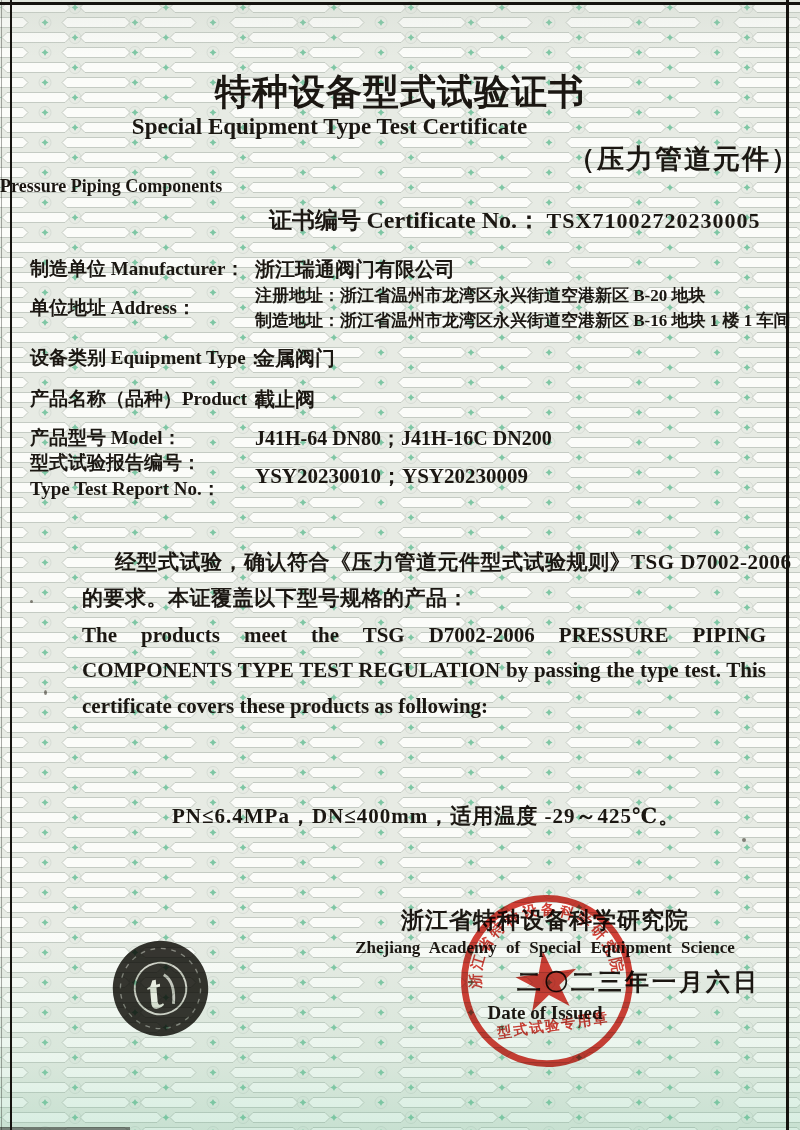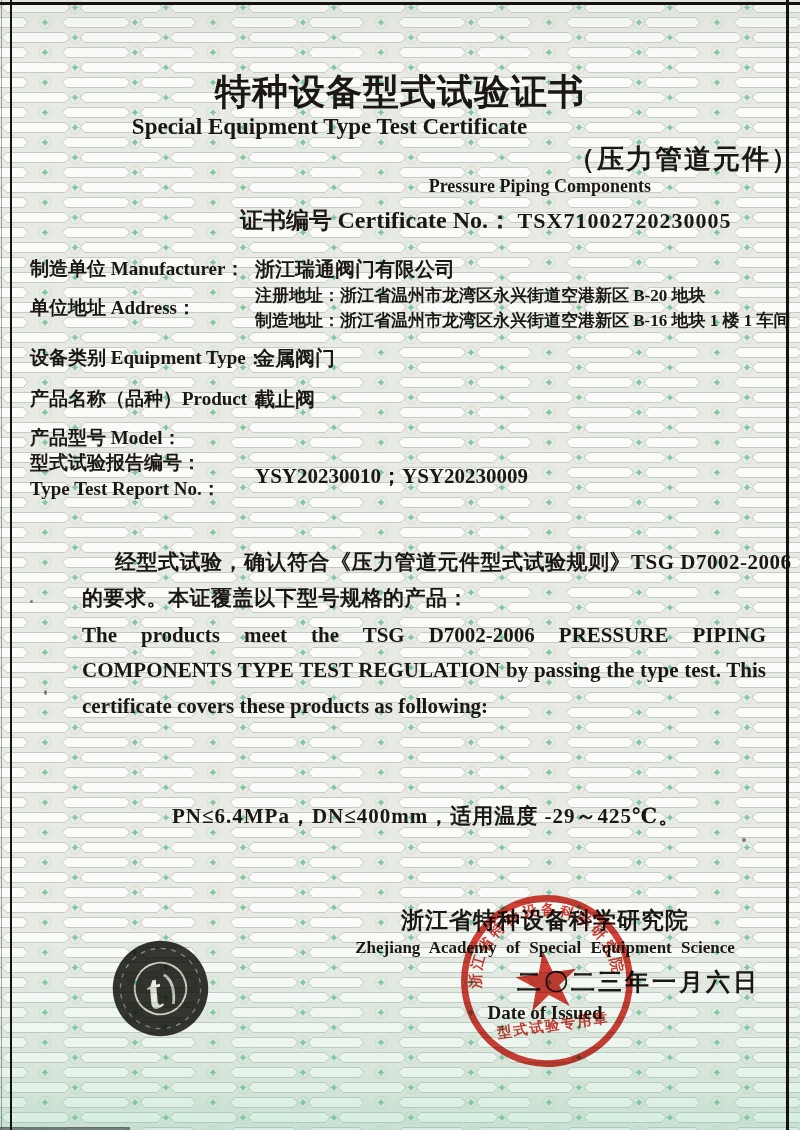--- a/index.html
+++ b/index.html
@@ -37,25 +37,25 @@
   }
   .title-en {
     left:0; width:659px; top:114px; text-align:center;
     font-size:23px; font-weight:bold;
   }
   .subtitle-cn {
     left:0; width:800px; top:141px; text-align:right;
     font-size:27px; font-weight:bold; letter-spacing:2px;
   }
   .subtitle-en {
-    left:0; width:651px; top:176px; text-align:right;
+    left:0; width:651px; top:176px; text-align:left;
     font-size:18px; font-weight:bold;
   }
   .certno { left:240px; top:204px; font-size:22px; font-weight:bold; white-space:nowrap; }
-  .certno .lab-cn { font-size:23px; }
+  .certno .lab-cn { font-size:23px;margin-left:29px; }
   .certno .lab-en { font-size:24px; }
   .certno .val { font-size:22px; letter-spacing:1px; }
 
   .flabel { left:30px; font-size:19px; font-weight:bold; white-space:nowrap; }
   .fvalue { left:255px; font-size:20px; font-weight:bold; white-space:nowrap; }
   .fvalue.small { font-size:17px; }
 
   .body-cn {
     left:82px; width:684px; font-size:21px; font-weight:bold;
     letter-spacing:0.5px; white-space:nowrap;
@@ -142,20 +142,21 @@
   <div class="abs fvalue small" style="top:284px">注册地址：浙江省温州市龙湾区永兴街道空港新区 B-20 地块</div>
   <div class="abs fvalue small" style="top:309px">制造地址：浙江省温州市龙湾区永兴街道空港新区 B-16 地块 1 楼 1 车间</div>
 
   <div class="abs flabel" style="top:345px">设备类别 Equipment Type：</div>
   <div class="abs fvalue" style="top:345px">金属阀门</div>
 
   <div class="abs flabel" style="top:386px">产品名称（品种）Product：</div>
   <div class="abs fvalue" style="top:386px">截止阀</div>
 
   <div class="abs flabel" style="top:425px">产品型号 Model：</div>
+  <div class="abs fvalue" style="top:425px">J41H-64 DN80；J41H-16C DN200</div>
 
   <div class="abs flabel" style="top:450px">型式试验报告编号：</div>
   <div class="abs flabel" style="top:476px">Type Test Report No.：</div>
   <div class="abs fvalue" style="top:462px;font-size:21px">YSY20230010；YSY20230009</div>
 
   <div class="abs body-cn" style="top:548px;padding-left:33px">经型式试验，确认符合《压力管道元件型式试验规则》TSG D7002-2006</div>
   <div class="abs body-cn" style="top:584px">的要求。本证覆盖以下型号规格的产品：</div>
   <div class="abs body-en" style="top:623px">The products meet the TSG D7002-2006 PRESSURE PIPING</div>
   <div class="abs body-en" style="top:658px">COMPONENTS TYPE TEST REGULATION by passing the type test. This</div>
   <div class="abs body-en lastline" style="top:694px">certificate covers these products as following:</div>

